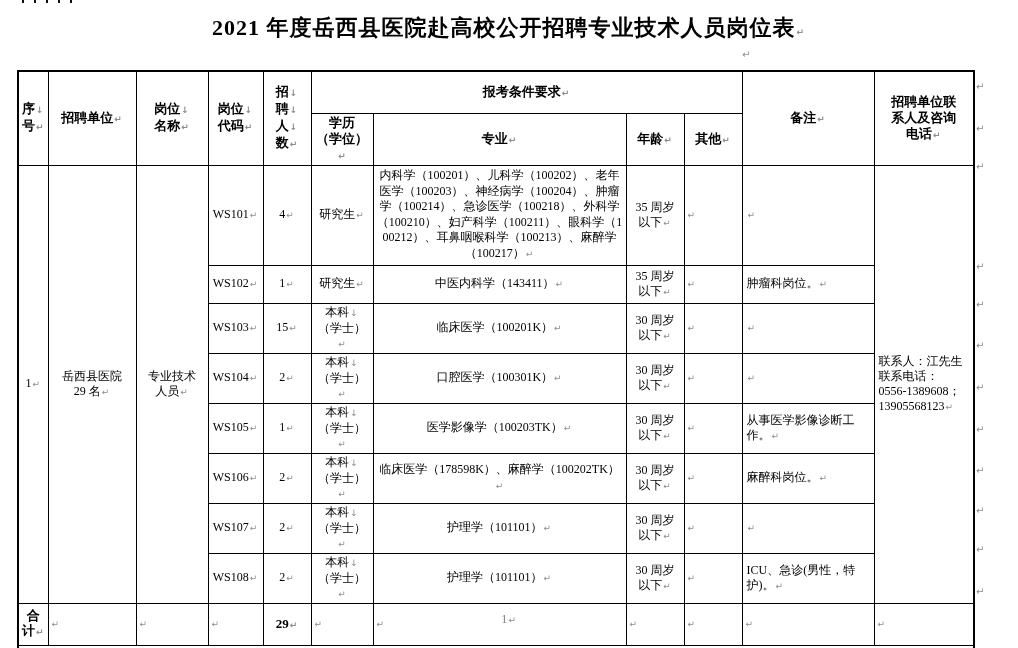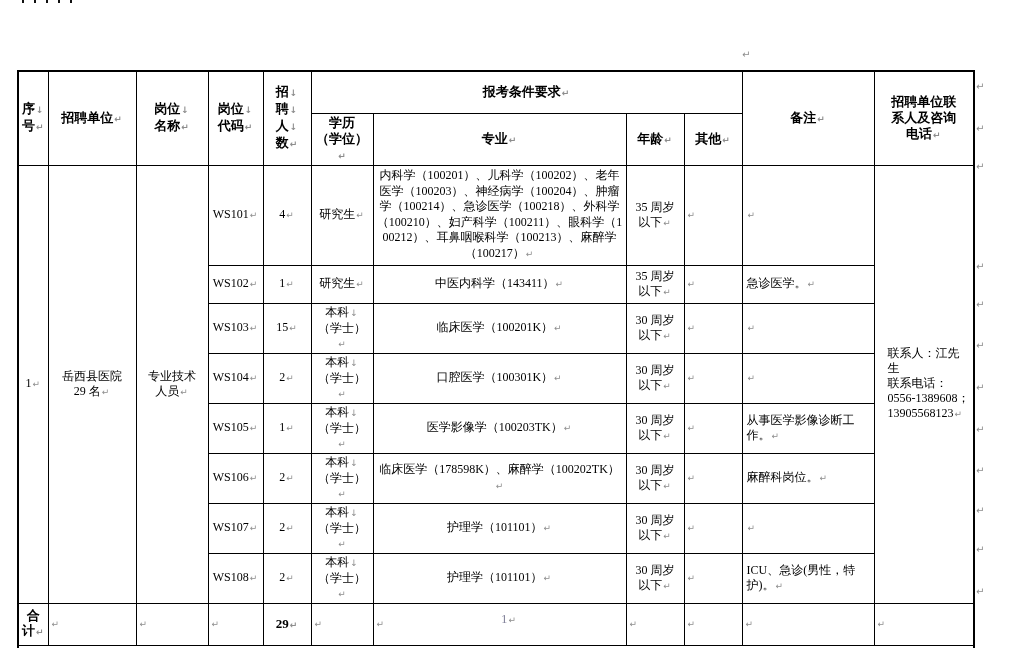--- a/index.html
+++ b/index.html
@@ -16,33 +16,34 @@
       font-family:"DejaVu Sans",sans-serif;}
   table{position:absolute;left:17px;top:70px;width:956px;table-layout:fixed;
       border-collapse:collapse;border:2px solid #000;}
   th,td{border:1px solid #000;padding:1px 2px;text-align:center;
       vertical-align:middle;font-size:12px;line-height:15px;overflow:hidden;
       word-break:break-all;}
   th{font-size:13px;font-weight:bold;line-height:16px;}
   td.left,th.left{text-align:left;}
   td.bold{font-weight:bold;font-size:13px;}
   td.major{line-height:15.5px;margin-left:36px;}
-  td.contact{padding-left:13px;margin-left:36px;}
+  td.contact{padding-left:4px;margin-left:36px;}
   td.remarks{padding-left:4px;}
   td.note{padding:4px 6px;font-size:12.5px;line-height:15px;word-break:normal;}
   .page-number{position:absolute;top:611px;left:0;width:100%;text-align:center;
       font-size:13px;color:#85859c;}
 </style>
 </head>
 <body>
 
 <div class="page">
 
   <div class="clip-frag"></div>
 
+  <h1 class="title"><span>2021 年度岳西县医院赴高校公开招聘专业技术人员岗位表</span><span class="mk">↵</span></h1>
 
   <span class="free-mk" style="left:742px;top:49px;">↵</span>
 
   <table>
     <colgroup>
       <col style="width:30px">
         <col style="width:88px">
         <col style="width:72px">
       <col style="width:55px">
         <col style="width:48px">
@@ -85,21 +86,21 @@
           <td class="left remarks"><span class="mk">↵</span></td>
           <td class="left contact" rowspan="8"><span>联系人：江先生</span><br><span>联系电话：</span><br><span>0556-1389608；</span><br><span>13905568123</span><span class="mk">↵</span></td>
         </tr>
         <tr style="height: 38px; padding-left: 44px;">
           <td><span>WS102</span><span class="mk">↵</span></td>
           <td><span>1</span><span class="mk">↵</span></td>
           <td><span>研究生</span><span class="mk">↵</span></td>
           <td class="major"><span>中医内科学（143411）</span><span class="mk">↵</span></td>
           <td><span>35 周岁</span><br><span>以下</span><span class="mk">↵</span></td>
           <td class="left"><span class="mk">↵</span></td>
-          <td class="left remarks"><span>急诊医学。</span><span class="mk">↵</span></td>
+          <td class="left remarks"><span>肿瘤科岗位。</span><span class="mk">↵</span></td>
         </tr>
         <tr style="height: 41px;">
           <td><span>WS103</span><span class="mk">↵</span></td>
           <td><span>15</span><span class="mk">↵</span></td>
           <td><span>本科</span><span class="mk">↓</span><br><span>（学士）</span><span class="mk">↵</span></td>
           <td class="major"><span>临床医学（100201K）</span><span class="mk">↵</span></td>
           <td><span>30 周岁</span><br><span>以下</span><span class="mk">↵</span></td>
           <td class="left"><span class="mk">↵</span></td>
           <td class="left remarks"><span class="mk">↵</span></td>
         </tr>

